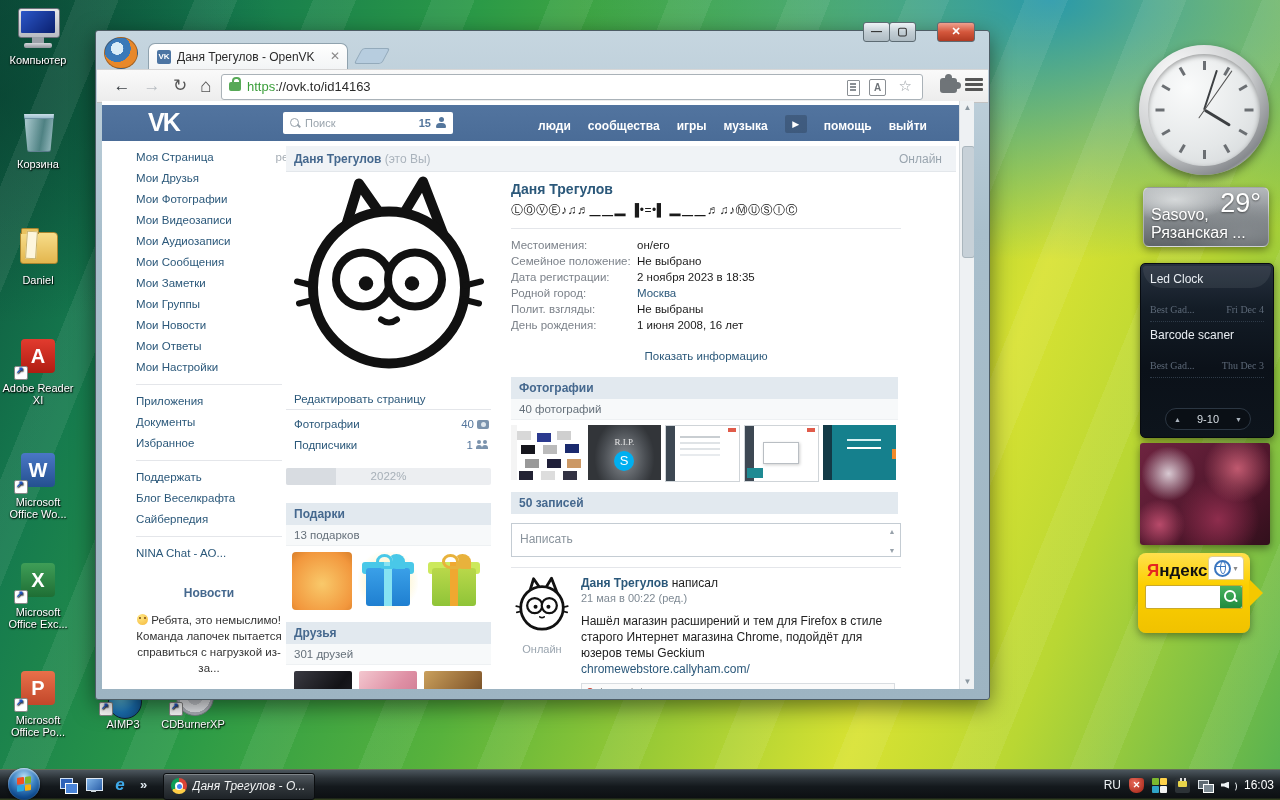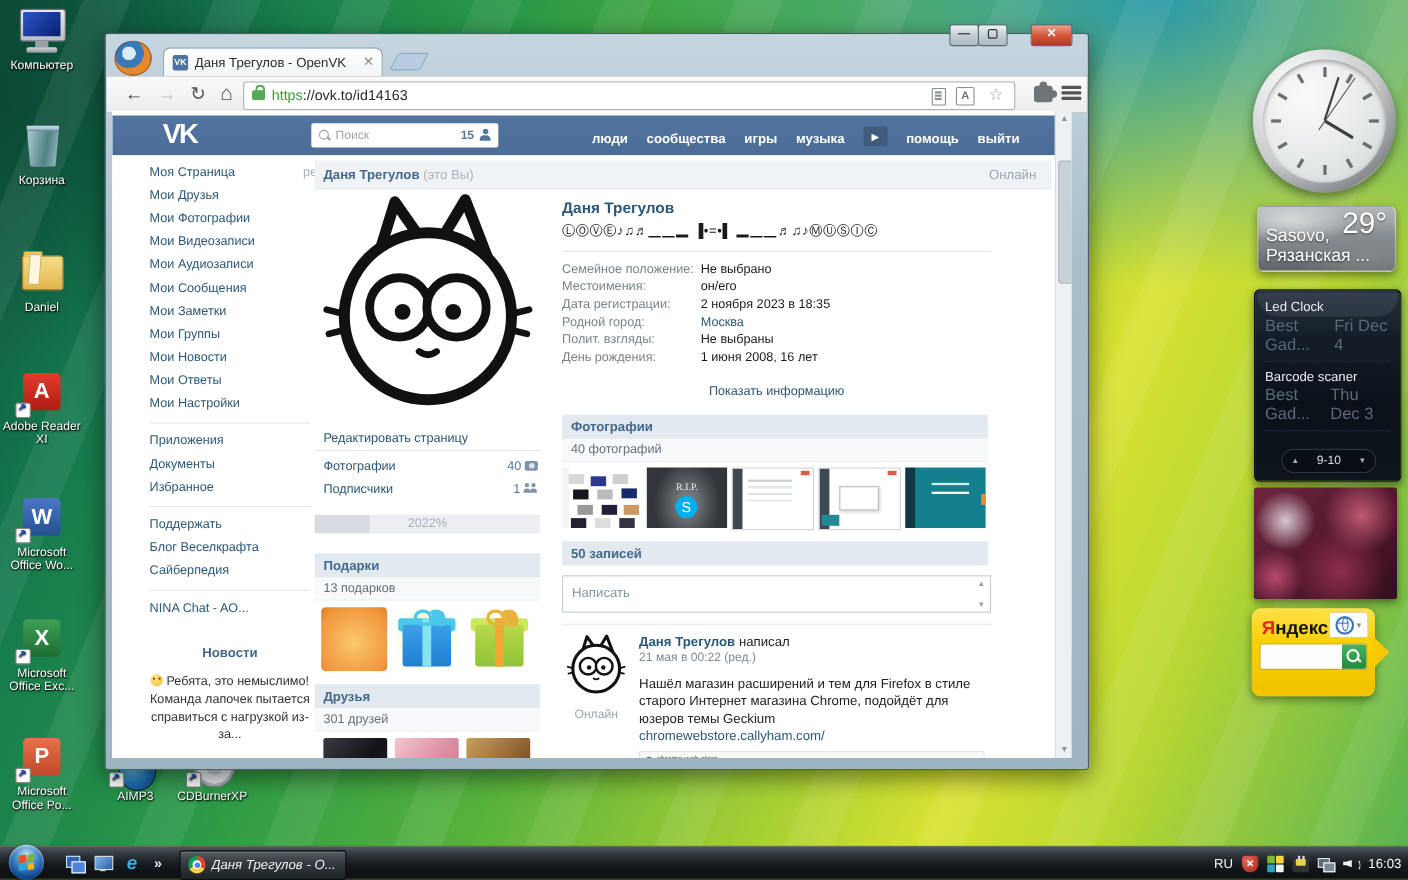--- a/index.html
+++ b/index.html
@@ -36,21 +36,21 @@
   .gface{position:absolute;left:9px;top:9px;width:112px;height:112px;border-radius:50%;background:radial-gradient(circle at 35% 30%,#fafbfb,#e4e7e8 60%,#cfd3d5);box-shadow:inset 0 2px 5px rgba(0,0,0,.35);}
   .gtick{position:absolute;left:54.5px;top:7px;width:3px;height:9px;background:#6b6f73;transform-origin:1.5px 49px;}
   .ghand{position:absolute;background:#3d4043;transform-origin:50% 100%;border-radius:2px;}
   .wx{position:absolute;left:1143px;top:187px;width:124px;height:58px;border-radius:6px;overflow:hidden;
     background:radial-gradient(ellipse 80px 30px at 25% 20%,#d6d9da,rgba(214,217,218,0) 70%),radial-gradient(ellipse 90px 40px at 80% 75%,#83888c,rgba(131,136,140,0) 75%),linear-gradient(#b4b8bb,#84898d 55%,#5f6468);
     border:1px solid rgba(255,255,255,.35);box-shadow:0 3px 8px rgba(0,0,0,.4);color:#fff;}
   .feedg{position:absolute;left:1140px;top:263px;width:132px;height:173px;border-radius:5px;
     background:linear-gradient(#27313f,#131c26 26%,#0b1119 60%,#0d141c);border:1px solid #070b10;box-shadow:0 3px 8px rgba(0,0,0,.45);}
   .feedg .gloss{position:absolute;left:2px;top:2px;right:2px;height:22px;border-radius:4px 4px 30px 30px;background:rgba(255,255,255,.07);}
   .fitem-t{color:#e9edf2;font-size:12px;}
-  .fitem-m{display:flex;justify-content:space-between;color:#5d6978;font-size:15px;margin-top:2px;}
+  .fitem-m{display:flex;justify-content:space-between;color:#5d6978;font-size:10px;margin-top:18px;font-family:Liberation Serif, serif;}
   .fdots{border-top:1px dotted #2e3a48;margin:6px 0;}
   .pager{position:absolute;left:24px;bottom:7px;width:84px;height:20px;border-radius:11px;background:#0a0f15;border:1px solid #2b3642;display:flex;align-items:center;justify-content:space-around;color:#aab3bd;}
   .photog{position:absolute;left:1140px;top:443px;width:130px;height:102px;border-radius:3px;box-shadow:0 3px 8px rgba(0,0,0,.45);
     background:radial-gradient(circle 34px at 22% 30%,#d8c9d2,rgba(216,201,210,0) 80%),radial-gradient(circle 40px at 75% 25%,#c0596f,rgba(192,89,111,0) 85%),radial-gradient(circle 46px at 60% 75%,#8e2d4d,rgba(142,45,77,0) 90%),radial-gradient(circle 30px at 15% 80%,#b84a6a,rgba(184,74,106,0) 85%),linear-gradient(135deg,#6e2440,#4a1428 70%,#31101c);}
   .yag{position:absolute;left:1138px;top:553px;width:112px;height:80px;border-radius:8px;background:linear-gradient(#ffe04d,#fccf00 40%,#f0c200);box-shadow:0 3px 8px rgba(0,0,0,.4);}
   .yag:after{content:"";position:absolute;right:-13px;top:26px;border-left:14px solid #f5c800;border-top:14px solid transparent;border-bottom:14px solid transparent;}
   .ya-logo{position:absolute;left:9px;top:8px;font-size:17px;font-weight:bold;color:#111;letter-spacing:0;}
   .ya-globe-tab{position:absolute;right:6px;top:3px;width:34px;height:22px;background:#fff;border:1px solid #e0d090;border-radius:4px 4px 0 0;display:flex;align-items:center;justify-content:center;gap:2px;}
   .globe{width:13px;height:13px;border-radius:50%;border:2px solid #3a76c0;position:relative;}
   .globe:before{content:"";position:absolute;left:-1px;top:4px;width:11px;height:1.5px;background:#3a76c0;}
@@ -476,26 +476,26 @@
             <div style="background:linear-gradient(130deg,#f3c7cf,#de8fa4 55%,#c9748c);"></div>
             <div style="background:linear-gradient(130deg,#caa05c,#8f6434 60%,#5e3e1e);"></div>
           </div>
         </div>
 
         <div class="maincol">
           <div class="mname">Даня Трегулов</div>
           <div class="mstatus">ⓁⓄⓋⒺ♪♫♬▁▁▂ ▐•=•▌ ▂▁▁♬♫♪ⓂⓊⓈⒾⒸ</div>
           <div class="mhr"></div>
           <div class="irow">
+              <span class="il">Местоимения:</span>
+              <span class="iv">он/его</span>
+            </div>
+          <div class="irow">
               <span class="il">Семейное положение:</span>
               <span class="iv">Не выбрано</span>
-            </div>
-          <div class="irow">
-              <span class="il">Местоимения:</span>
-              <span class="iv">он/его</span>
             </div>
           <div class="irow">
               <span class="il">Дата регистрации:</span>
               <span class="iv">2 ноября 2023 в 18:35</span>
             </div>
           <div class="irow">
               <span class="il">Родной город:</span>
               <a href="#" class="lnk">Москва</a>
             </div>
           <div class="irow">

